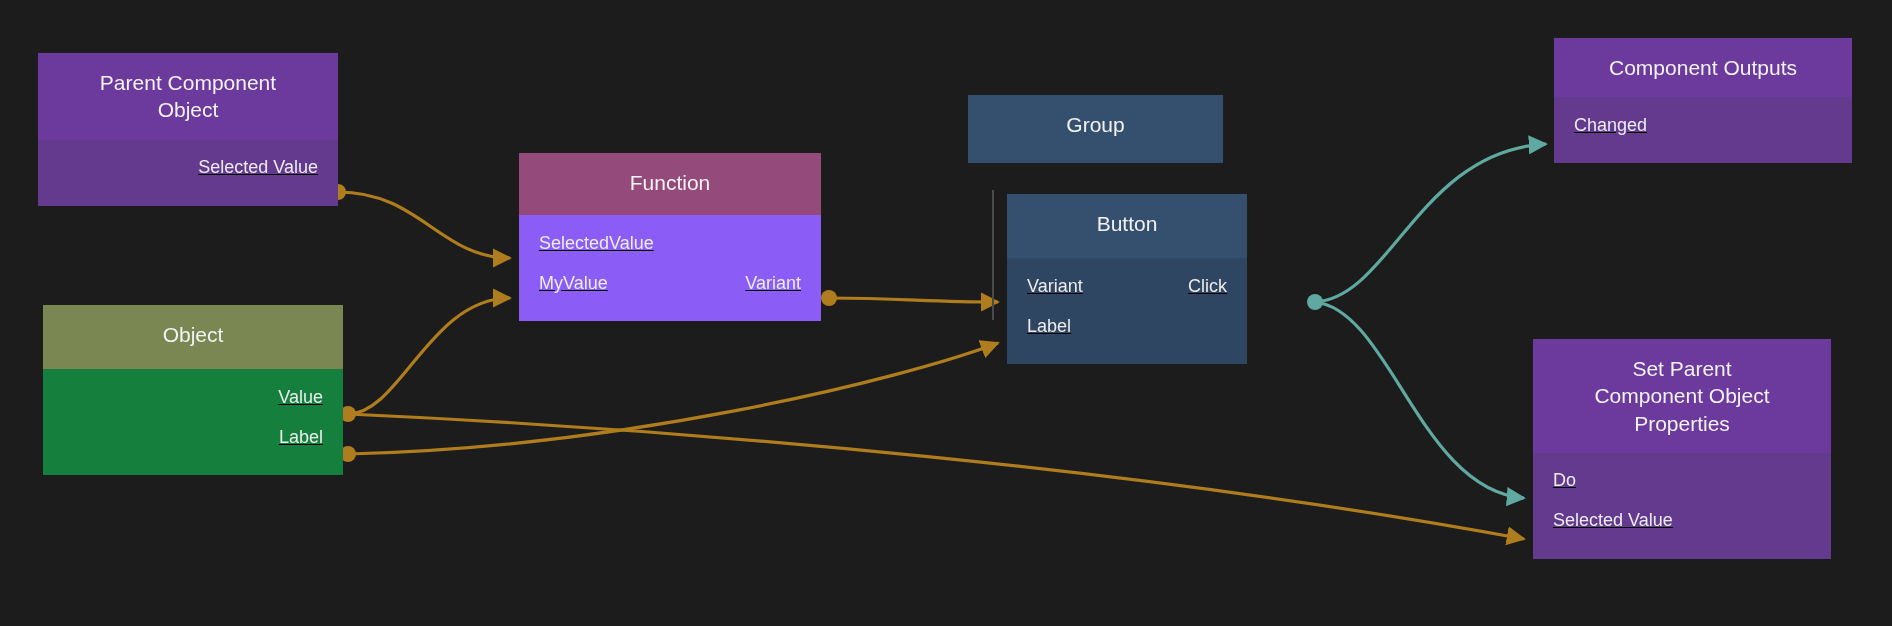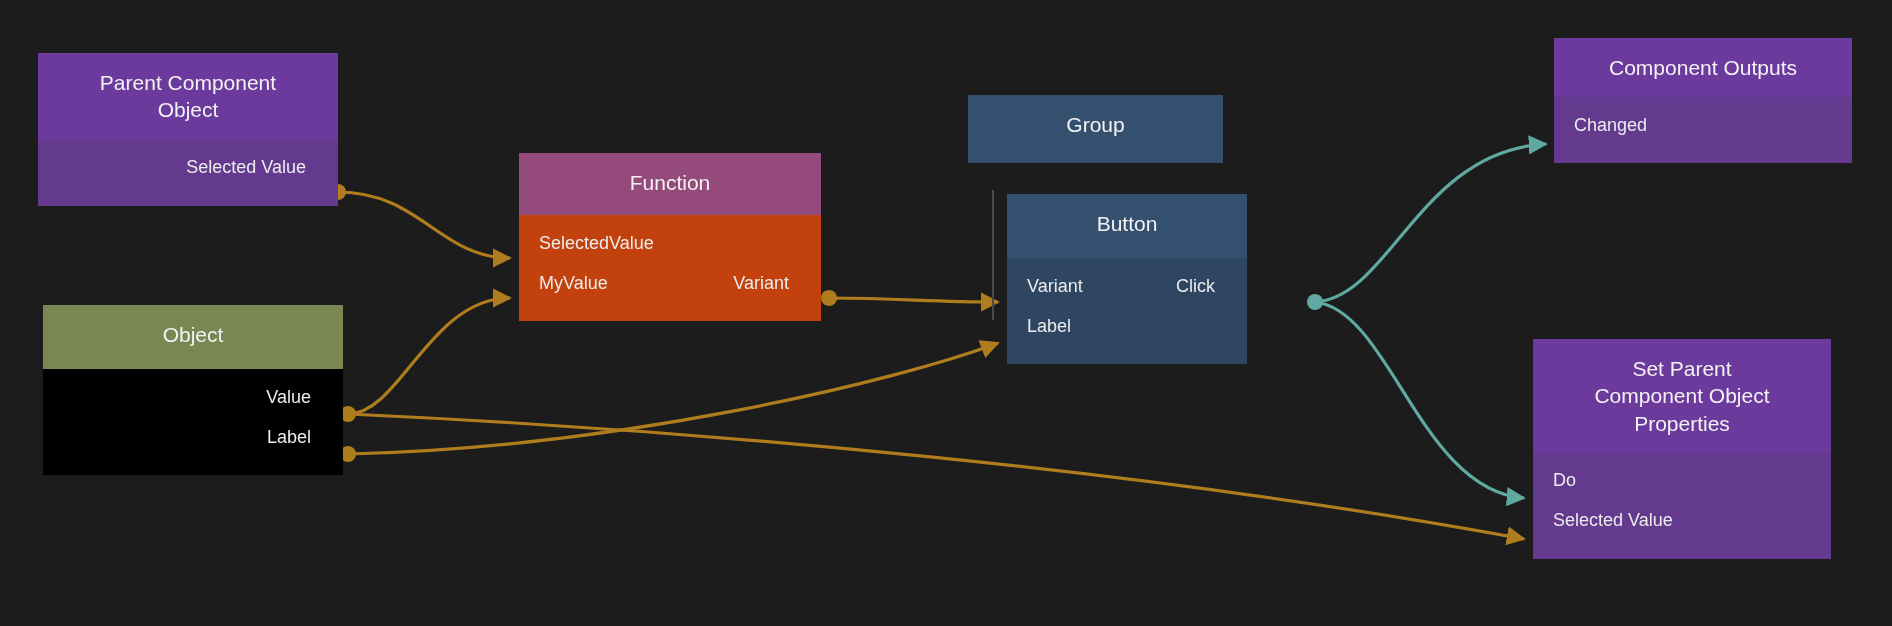--- a/index.html
+++ b/index.html
@@ -34,21 +34,22 @@
   .node-header {
     font-size: 21px;
     line-height: 1.3;
     color: #f2f2f2;
     padding: 16px 20px 16px 20px;
     box-sizing: border-box;
     white-space: pre-line;
   }
   .node-body {
     box-sizing: border-box;
-    padding: 8px 12px 18px 0;
+    padding: 8px 0 18px 0;
+    text-decoration: underline;
   }
   .port-row {
     position: relative;
     height: 40px;
     display: flex;
     align-items: center;
     box-sizing: border-box;
     padding: 0 20px;
     font-size: 18px;
     color: #ececec;
@@ -62,24 +63,24 @@
   .port-row.both {
     justify-content: space-between;
   }
   .port-label { white-space: nowrap; }
 
   
   .theme-purple .node-header { background: #6b3a9c; }
   .theme-purple .node-body   { background: #633a8e; }
 
   .theme-green  .node-header { background: #7a8753; }
-  .theme-green  .node-body   { background: #000000; }
+  .theme-green  .node-body   { background: #15803d; }
 
   .theme-pink   .node-header { background: #954a7c; }
-  .theme-pink   .node-body   { background: #c2410c; }
+  .theme-pink   .node-body   { background: #8b5cf6; }
 
   .theme-blue   .node-header { background: #35506f; }
   .theme-blue   .node-body   { background: #2f4663; }
 
   
   .group-bracket {
     position: absolute;
     width: 2px;
     background: #4a4a4a;
     z-index: 1;

